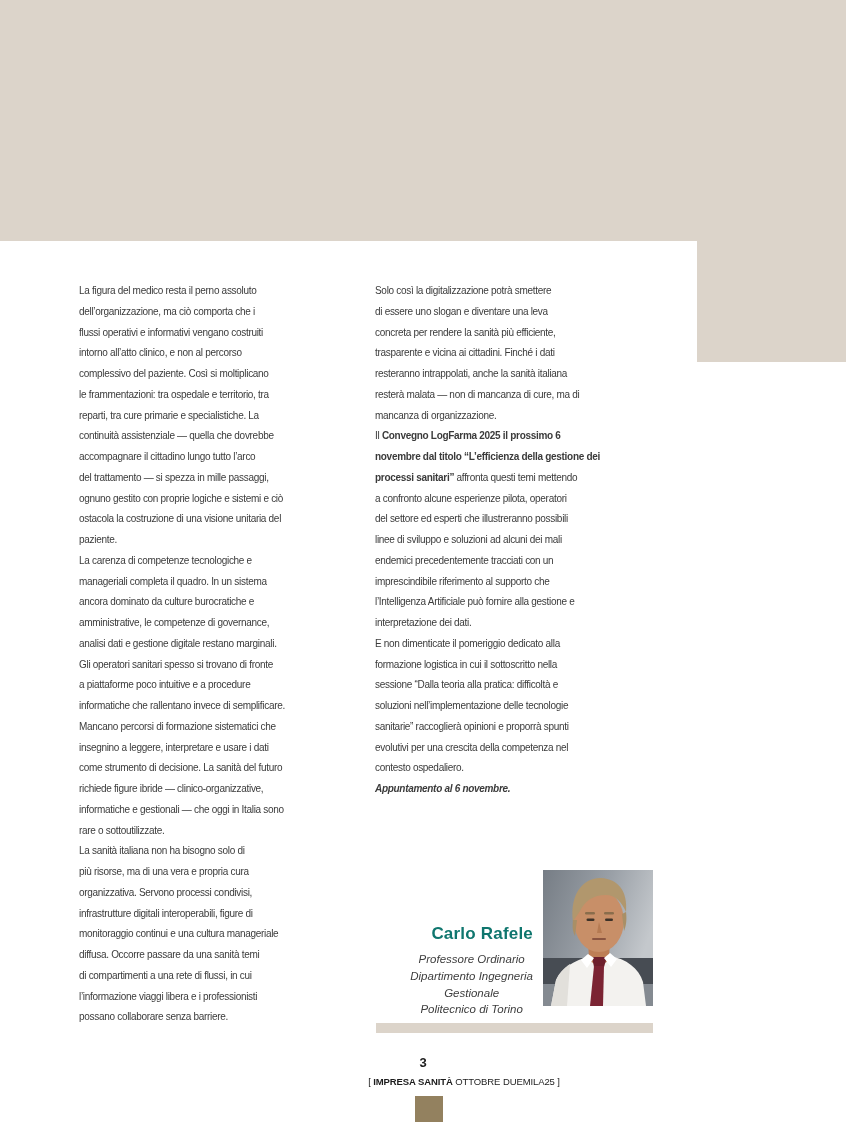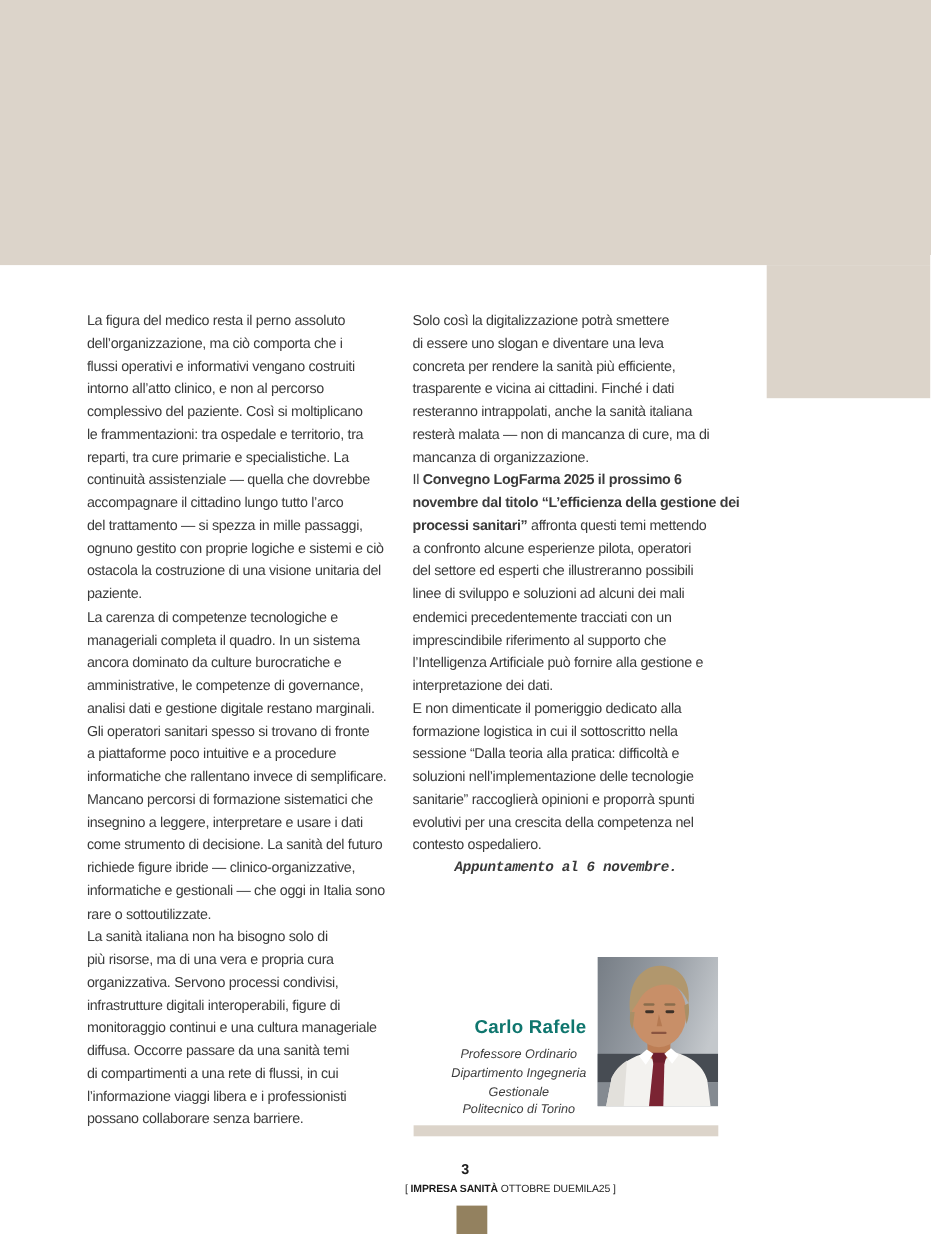--- a/index.html
+++ b/index.html
@@ -9,21 +9,21 @@
     background:#ffffff;
     overflow:hidden;
     font-family:"Liberation Sans", sans-serif;
     color:#3b3b3b;
   }
   
   .band-top{position:absolute;left:0;top:0;width:846px;height:241px;background:#dcd4ca;}
   .band-right{position:absolute;left:697px;top:241px;width:149px;height:121px;background:#dcd4ca;}
 
   
-  .col{position:absolute;top:281px;font-size:13px;line-height:20.75px;letter-spacing:-0.3px;color:#3b3b3b;}
+  .col{position:absolute;top:281px;font-size:10px;line-height:20.75px;letter-spacing:-0.3px;color:#3b3b3b;}
   .col-left{left:79px;width:280px;}
   .col-right{left:375px;width:279px;}
   .line{white-space:nowrap;height:20.75px;}
   .b{font-weight:700;}
   .i{font-style:italic;}
 
   
   .author-name{
     position:absolute;right:313px;top:924px;
     font-size:17px;font-weight:700;letter-spacing:0.2px;
@@ -116,21 +116,21 @@
       <div class="line">imprescindibile riferimento al supporto che</div>
       <div class="line">l’Intelligenza Artificiale può fornire alla gestione e</div>
       <div class="line">interpretazione dei dati.</div>
       <div class="line">E non dimenticate il pomeriggio dedicato alla</div>
       <div class="line">formazione logistica in cui il sottoscritto nella</div>
       <div class="line">sessione “Dalla teoria alla pratica: difficoltà e</div>
       <div class="line">soluzioni nell’implementazione delle tecnologie</div>
       <div class="line">sanitarie” raccoglierà opinioni e proporrà spunti</div>
       <div class="line">evolutivi per una crescita della competenza nel</div>
       <div class="line">contesto ospedaliero.</div>
-      <div class="line" style="text-align: center; font-family: Liberation Mono, monospace;"><span class="b i">Appuntamento al 6 novembre.</span></div>
+      <div class="line" style="text-align: left;"><span class="b i">Appuntamento al 6 novembre.</span></div>
     </div>
 
   <div class="author-name">Carlo Rafele</div>
   <div class="author-credentials" id="credentials">
       <div>Professore Ordinario</div>
       <div>Dipartimento Ingegneria</div>
       <div>Gestionale</div>
       <div>Politecnico di Torino</div>
     </div>
 

